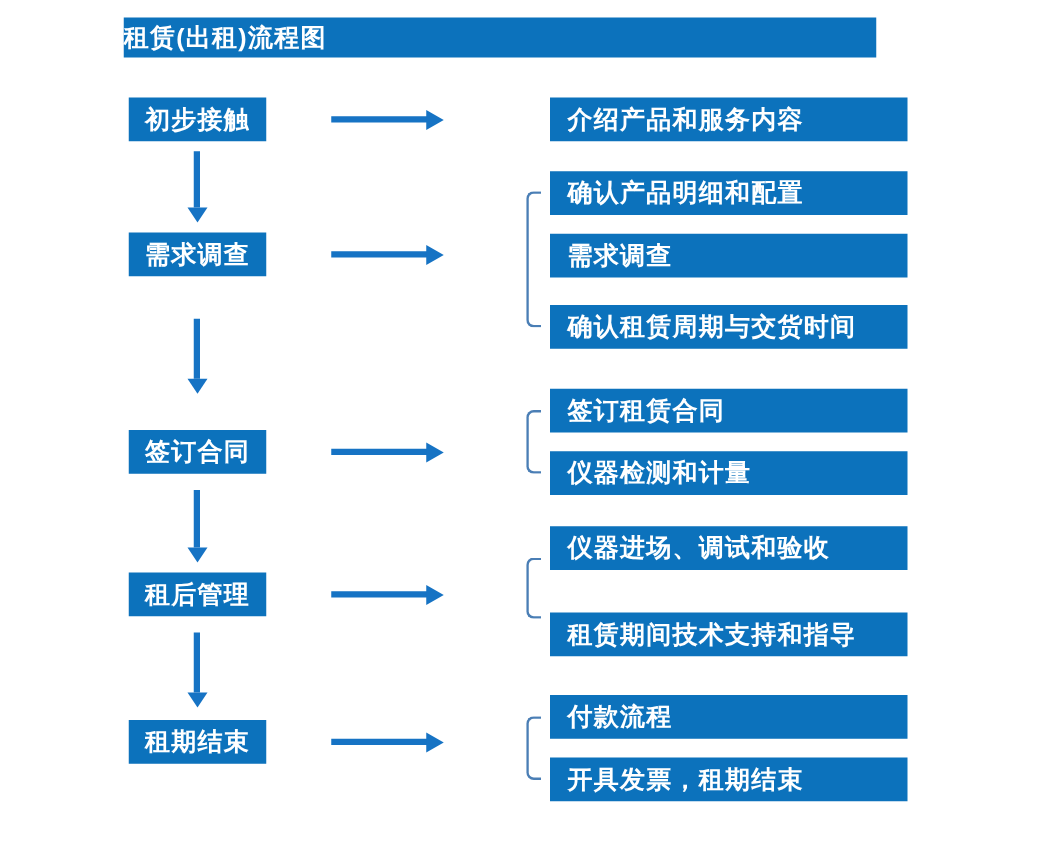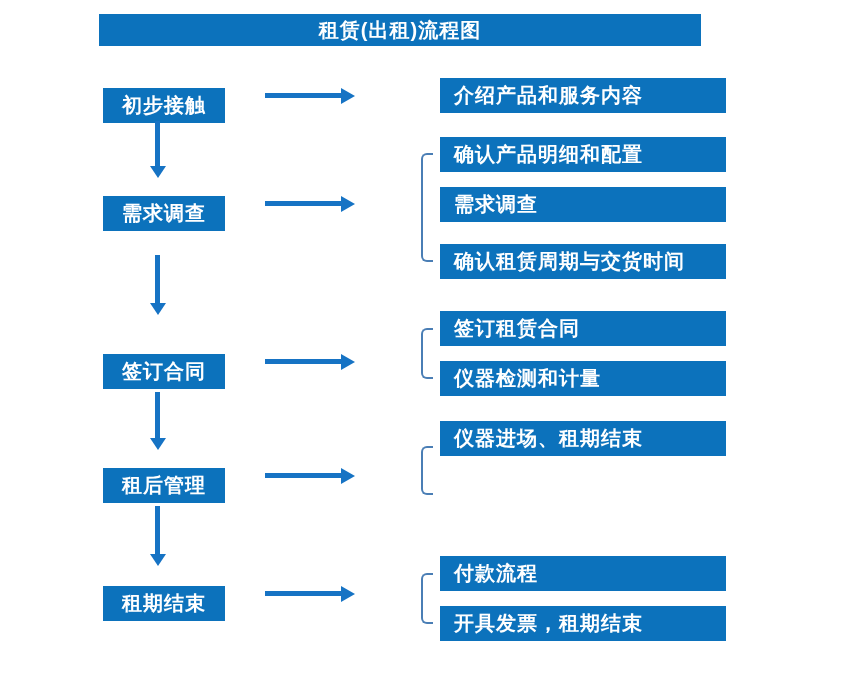--- a/index.html
+++ b/index.html
@@ -19,23 +19,22 @@
     font-weight: bold;
     font-size: 20px;
     letter-spacing: 1px;
     height: 35px;
     display: flex;
     align-items: center;
     white-space: nowrap;
   }
   .title-bar {
     left: 99px; top: 14px; width: 602px; height: 32px;
-    justify-content: center;
   }
-  .left-box  { left: 103px; width: 122px; justify-content: center; margin-top: 10px; }
+  .left-box  { left: 103px; width: 110px; justify-content: center; }
   .right-box { left: 440px; width: 286px; padding-left: 14px; }
 
   
   .harrow { position: absolute; left: 265px; width: 90px; height: 16px; }
   .harrow .shaft {
     position: absolute; left: 0; top: 5px; width: 77px; height: 5px;
     background: #1673c4;
   }
   .harrow .head {
     position: absolute; right: 0; top: 0; width: 0; height: 0;
@@ -126,18 +125,19 @@
 
   <div class="box right-box" style="top:78px">介绍产品和服务内容</div>
 
   <div class="box right-box" style="top:137px">确认产品明细和配置</div>
   <div class="box right-box" style="top:187px">需求调查</div>
   <div class="box right-box" style="top:244px">确认租赁周期与交货时间</div>
 
   <div class="box right-box" style="top:311px">签订租赁合同</div>
   <div class="box right-box" style="top:361px">仪器检测和计量</div>
 
-  <div class="box right-box" style="top:421px">仪器进场、租期结束</div>
+  <div class="box right-box" style="top:421px">仪器进场、调试和验收</div>
+  <div class="box right-box" style="top:490px">租赁期间技术支持和指导</div>
 
   <div class="box right-box" style="top:556px">付款流程</div>
   <div class="box right-box" style="top:606px">开具发票，租期结束</div>
 
 </div>
 
 </body></html>

